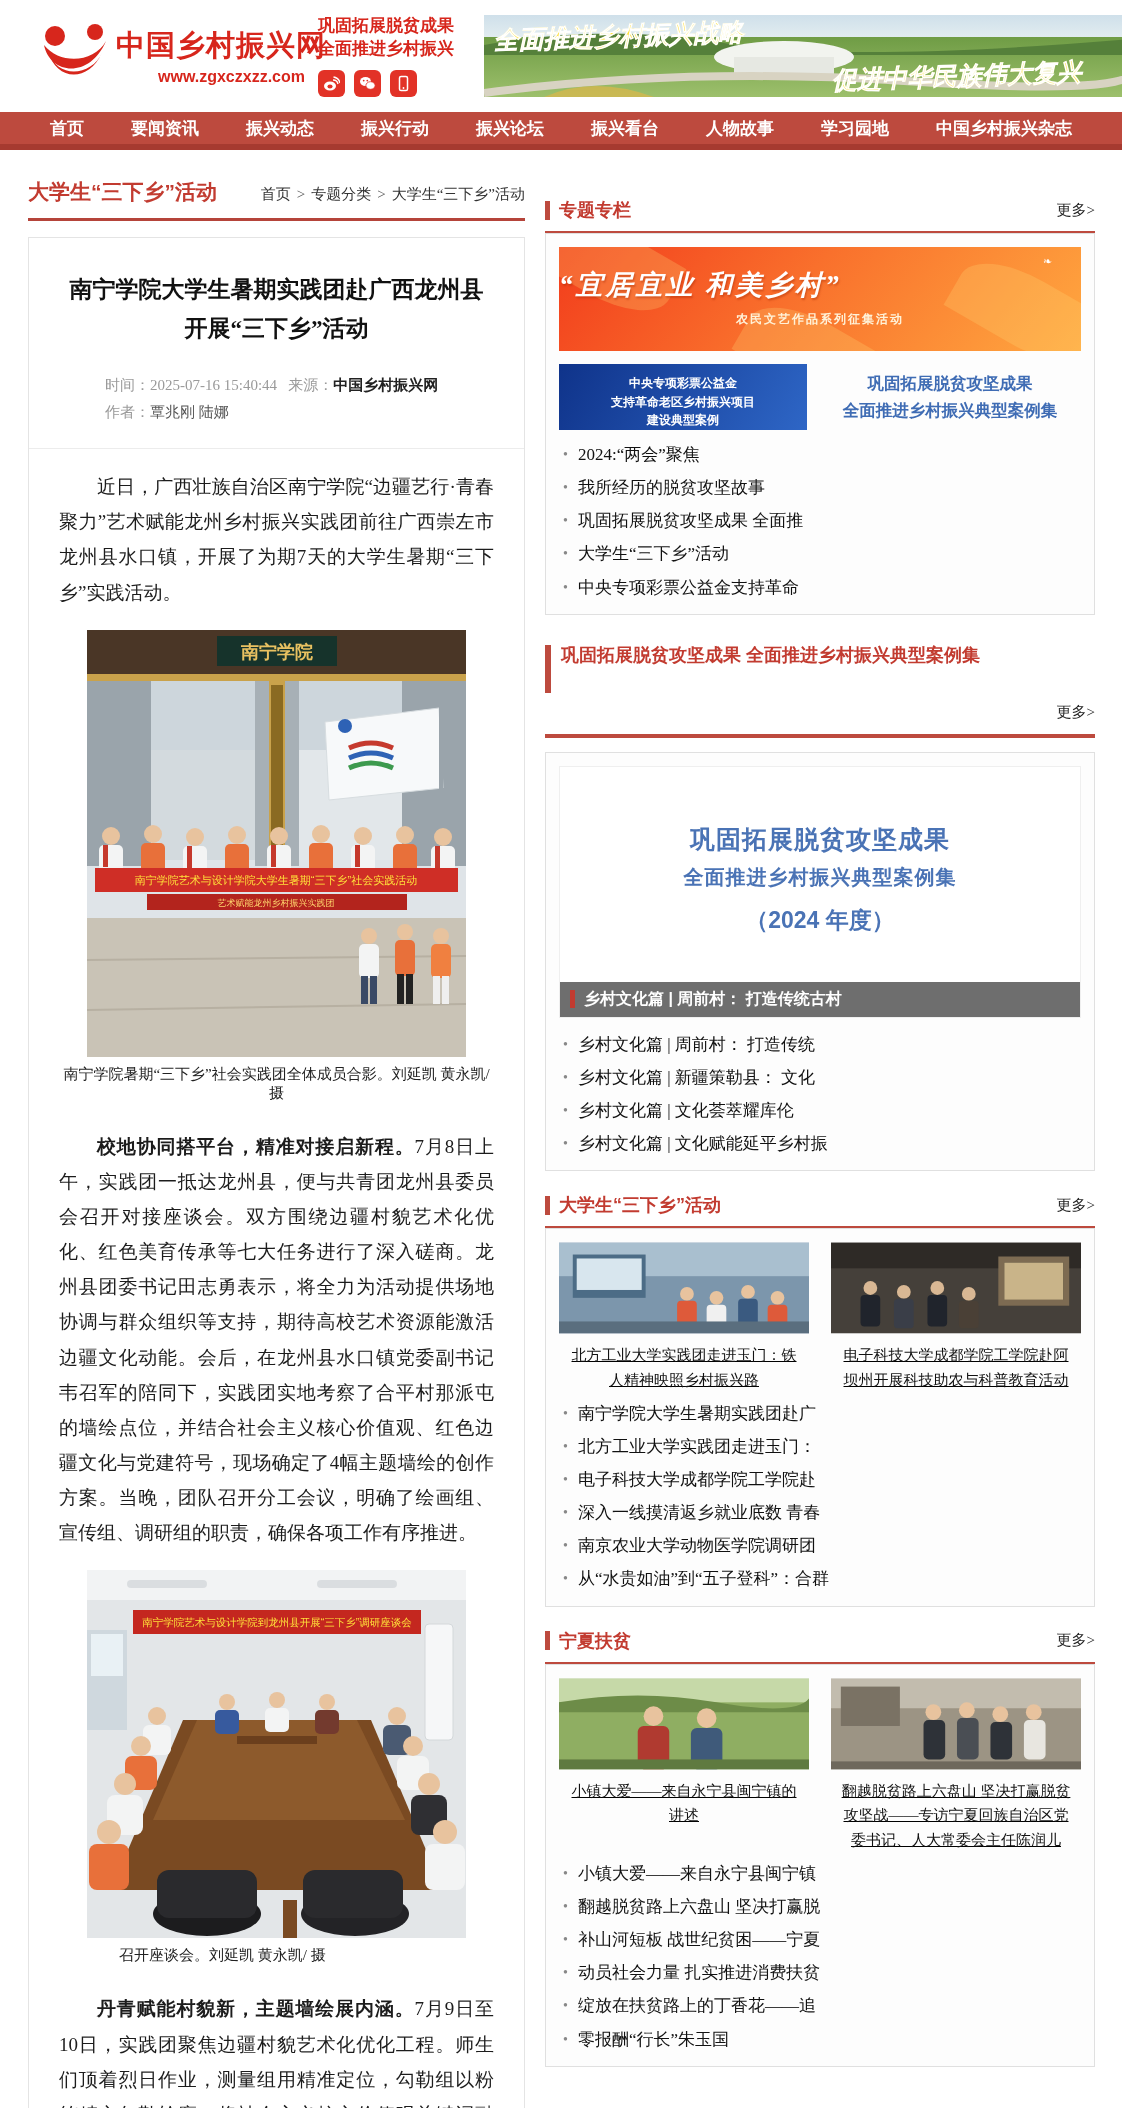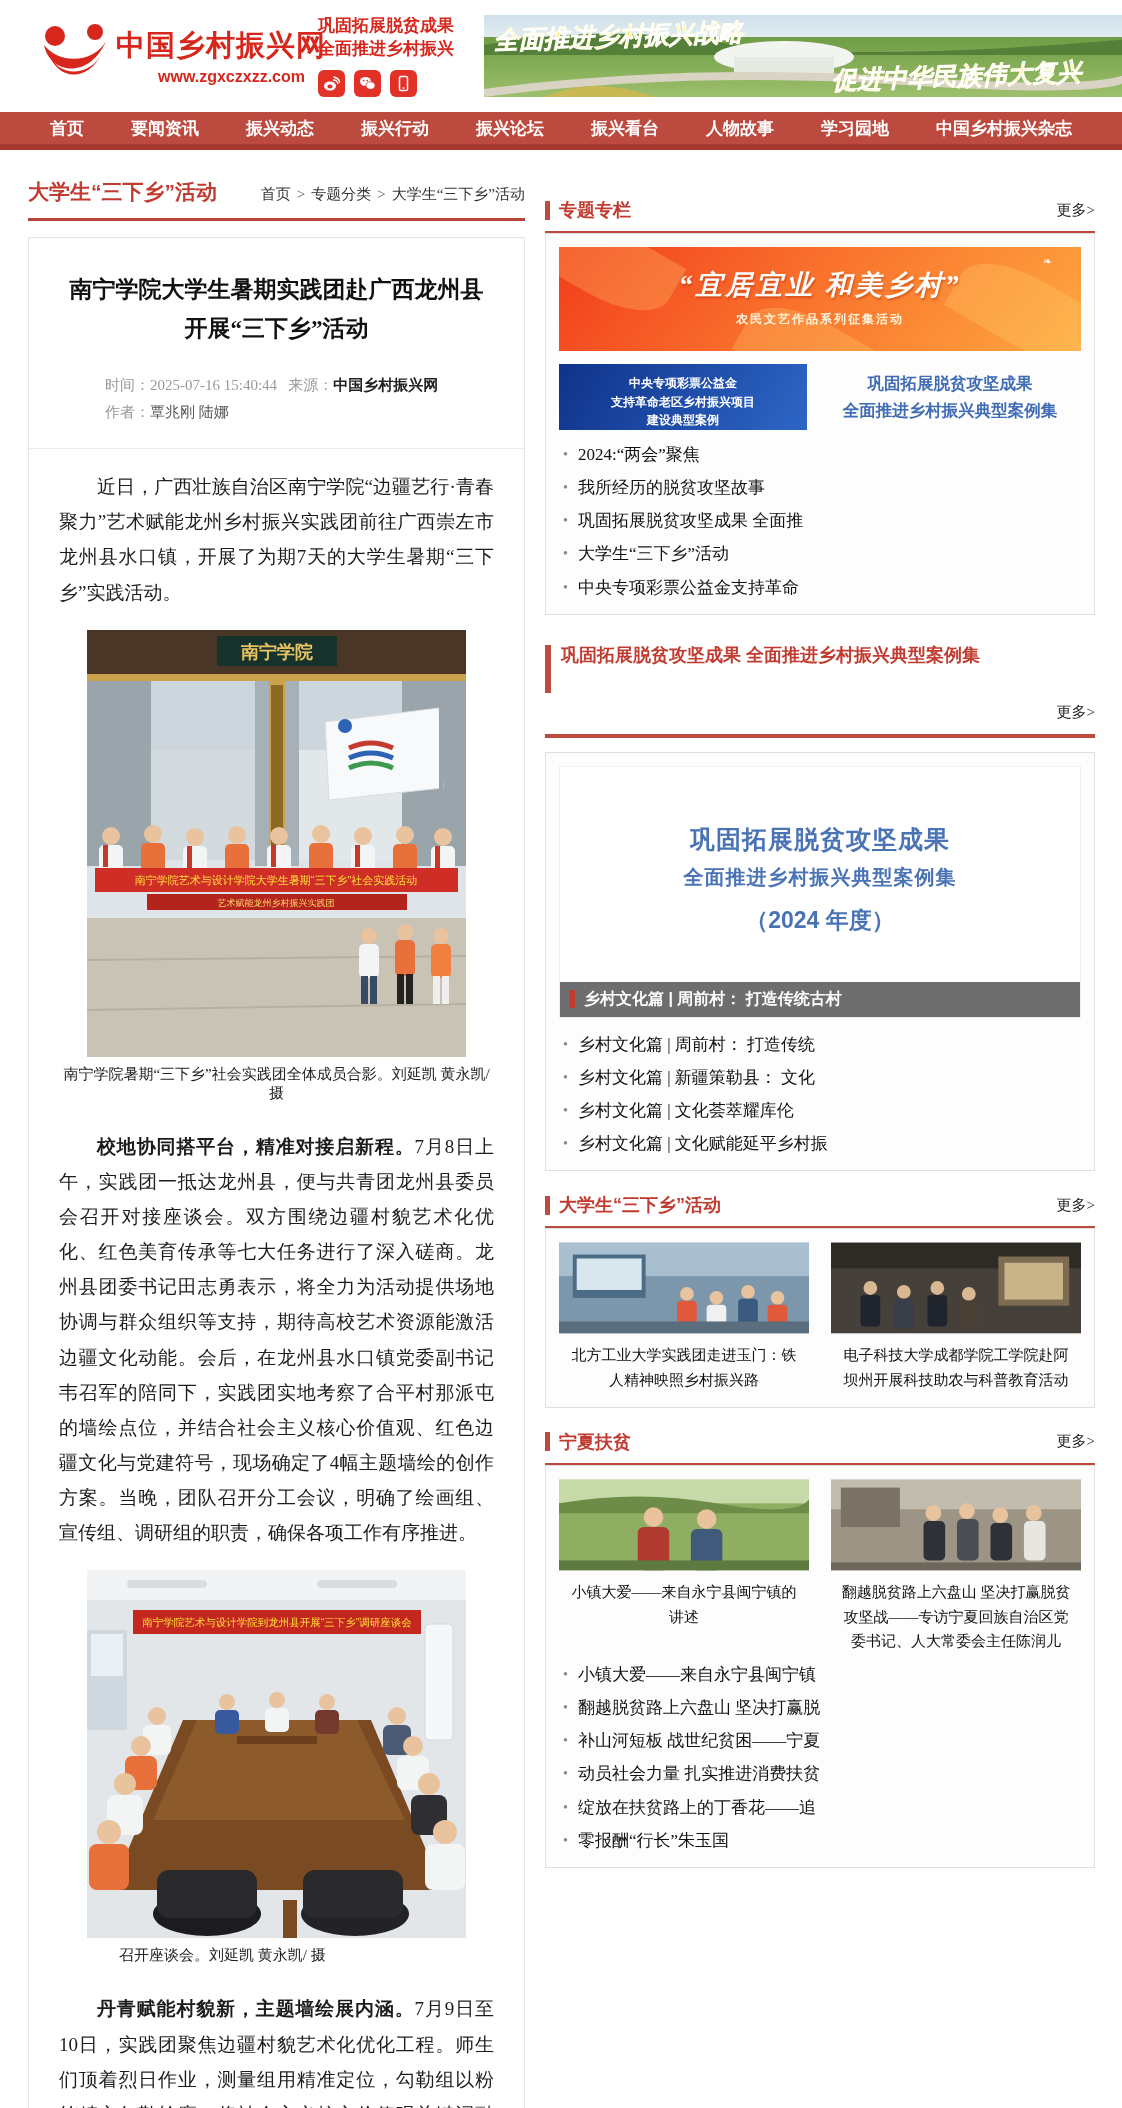--- a/index.html
+++ b/index.html
@@ -60,40 +60,40 @@
   .side-head2 { border-bottom:4px solid #bd4a3e; padding-bottom:12px; }
   .h2-row { display:flex; }
   .red-bar2 { width:6px; height:48px; background:#bd4a3e; margin:8px 10px 0 0; flex:0 0 auto; }
   .side-title2 { color:#c23b30; font-size:18px; font-weight:bold; line-height:2.1; }
   .more-row { text-align:right; margin-top:10px; }
 
   .side-box { border:1px solid #e0e0e0; background:#fdfdfd; padding:13px 13px 10px; }
 
   .banner-orange { position:relative; height:104px; background:linear-gradient(130deg,#f23d1c 0%,#f9702c 45%,#ffa840 100%); overflow:hidden; margin-bottom:13px; cursor:pointer; }
   .bo-leaf { position:absolute; width:150px; height:70px; background:rgba(255,220,120,.25); border-radius:50% 0 50% 0; transform:rotate(30deg); }
-  .bo-title { position:relative; font-family:"Liberation Serif",serif; font-size:27px; font-weight:bold; font-style:italic; color:#fff; text-align:center; padding-top:20px; letter-spacing:3px; text-shadow:1px 2px 2px rgba(160,40,0,.4); }
+  .bo-title { position:relative; font-family:"Liberation Serif",serif; font-size:27px; font-weight:bold; font-style:italic; color:#fff; text-align:left; padding-top:20px; letter-spacing:3px; text-shadow:1px 2px 2px rgba(160,40,0,.4); }
   .bo-sub { position:relative; color:#fff2d8; font-size:12px; font-weight:bold; text-align:center; margin-top:8px; letter-spacing:2px; }
   .bo-logo { position:absolute; top:8px; right:12px; width:26px; height:16px; color:#fff; font-size:11px; }
 
   .duo-row { display:flex; gap:12px; align-items:center; margin-bottom:8px; }
   .banner-blue { width:248px; height:66px; background:linear-gradient(120deg,#0f338a,#2e66c6); color:#fff; display:flex; flex-direction:column; justify-content:flex-end; text-align:center; font-size:12px; font-weight:bold; line-height:1.55; cursor:pointer; flex:0 0 auto; }
   .blue-text { flex:1; color:#3f6cb4; font-weight:bold; font-size:16.5px; line-height:1.65; text-align:center; cursor:pointer; }
 
   .side-list { list-style:none; font-family:"Liberation Serif",serif; margin-top:4px; }
   .side-list li { font-size:17px; color:#111; line-height:1.95; white-space:nowrap; overflow:hidden; cursor:pointer; }
   .side-list li::before { content:"•"; color:#888; font-size:14px; margin:0 10px 0 4px; position:relative; top:-1px; }
 
   .card2024 { border:1px solid #efefef; background:#fff; text-align:center; padding-top:56px; cursor:pointer; }
   .c-l1 { color:#4a73b5; font-weight:bold; font-size:25px; letter-spacing:1px; }
   .c-l2 { color:#4a73b5; font-weight:bold; font-size:20px; margin-top:8px; letter-spacing:1px; }
   .c-l3 { color:#4a73b5; font-weight:bold; font-size:23px; margin-top:14px; }
   .card-cap { margin-top:46px; background:#6e6e6e; color:#fff; display:flex; align-items:center; text-align:left; padding:7px 10px; font-size:16px; font-weight:bold; }
   .red-mini { width:5px; height:18px; background:#c23b30; margin-right:9px; flex:0 0 auto; }
 
-  .thumb-row { display:flex; gap:22px; margin-bottom:4px; }
+  .thumb-row { display:flex; gap:22px; margin-bottom:4px;text-decoration:underline; }
   .thumb-col { width:254px; cursor:pointer; }
   .thumb { width:100%; height:92px; display:block; }
   .thumb-cap { font-family:"Liberation Serif",serif; font-size:15px; color:#111; line-height:1.65; text-align:center; margin-top:9px; padding:0 6px; }
 </style>
 </head>
 <body>
 
 <div class="header">
   <div class="logo">
     <svg class="logo-icon" viewBox="0 0 74 66">
@@ -443,20 +443,28 @@
               <g>
                   <rect x="30" y="53" width="20" height="32" rx="4" fill="#20242c"></rect>
                   <rect x="64" y="57" width="20" height="30" rx="4" fill="#3a3e48"></rect>
                   <rect x="98" y="53" width="20" height="32" rx="4" fill="#20242c"></rect>
                   <rect x="130" y="59" width="20" height="28" rx="4" fill="#4a4036"></rect>
                 </g>
             </svg>
             <div class="thumb-cap">电子科技大学成都学院工学院赴阿坝州开展科技助农与科普教育活动</div>
           </div>
         </div>
+        <ul class="side-list">
+          <li>南宁学院大学生暑期实践团赴广</li>
+          <li>北方工业大学实践团走进玉门：</li>
+          <li>电子科技大学成都学院工学院赴</li>
+          <li>深入一线摸清返乡就业底数 青春</li>
+          <li>南京农业大学动物医学院调研团</li>
+          <li>从“水贵如油”到“五子登科”：合群</li>
+        </ul>
       </div>
     </div>
 
     <div class="side-sec">
       <div class="side-head">
         <span class="red-bar"></span>
         <span class="side-title">宁夏扶贫</span>
         <span class="more">更多&gt;</span>
       </div>
       <div class="side-box">

